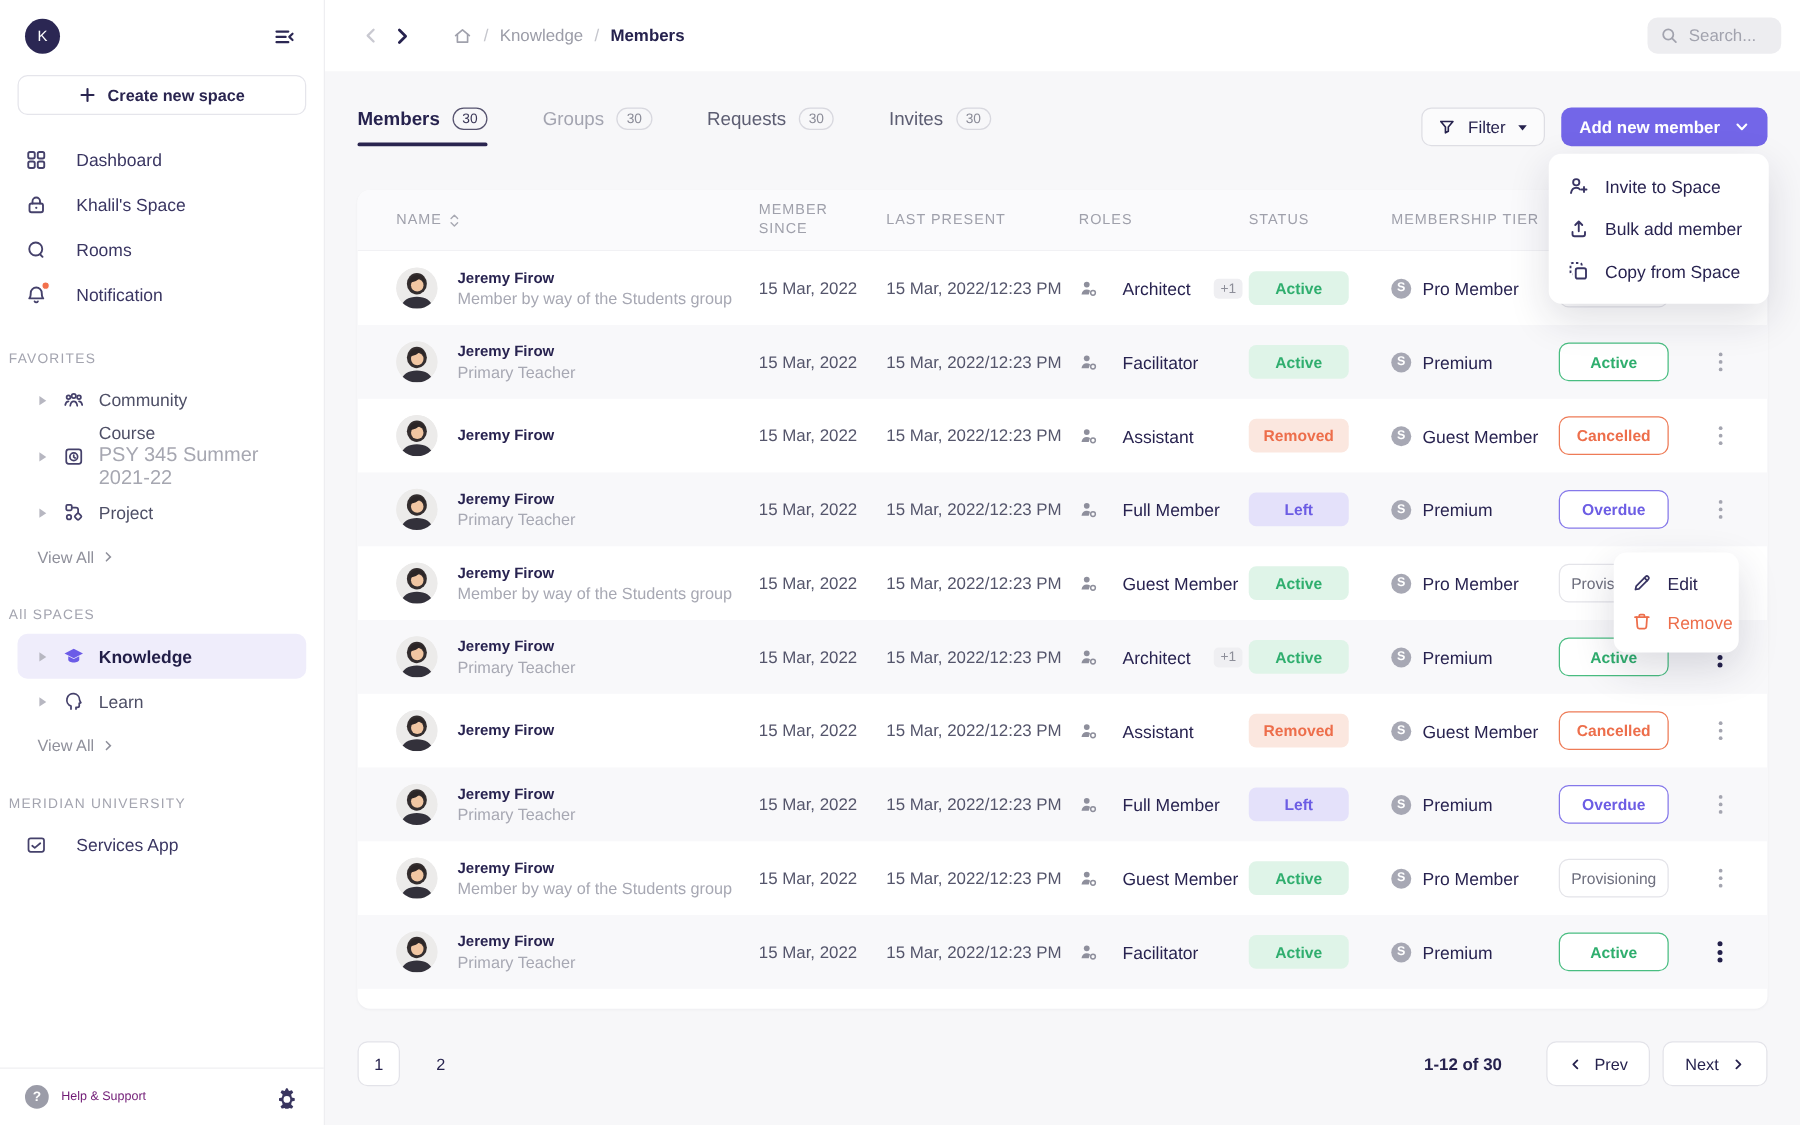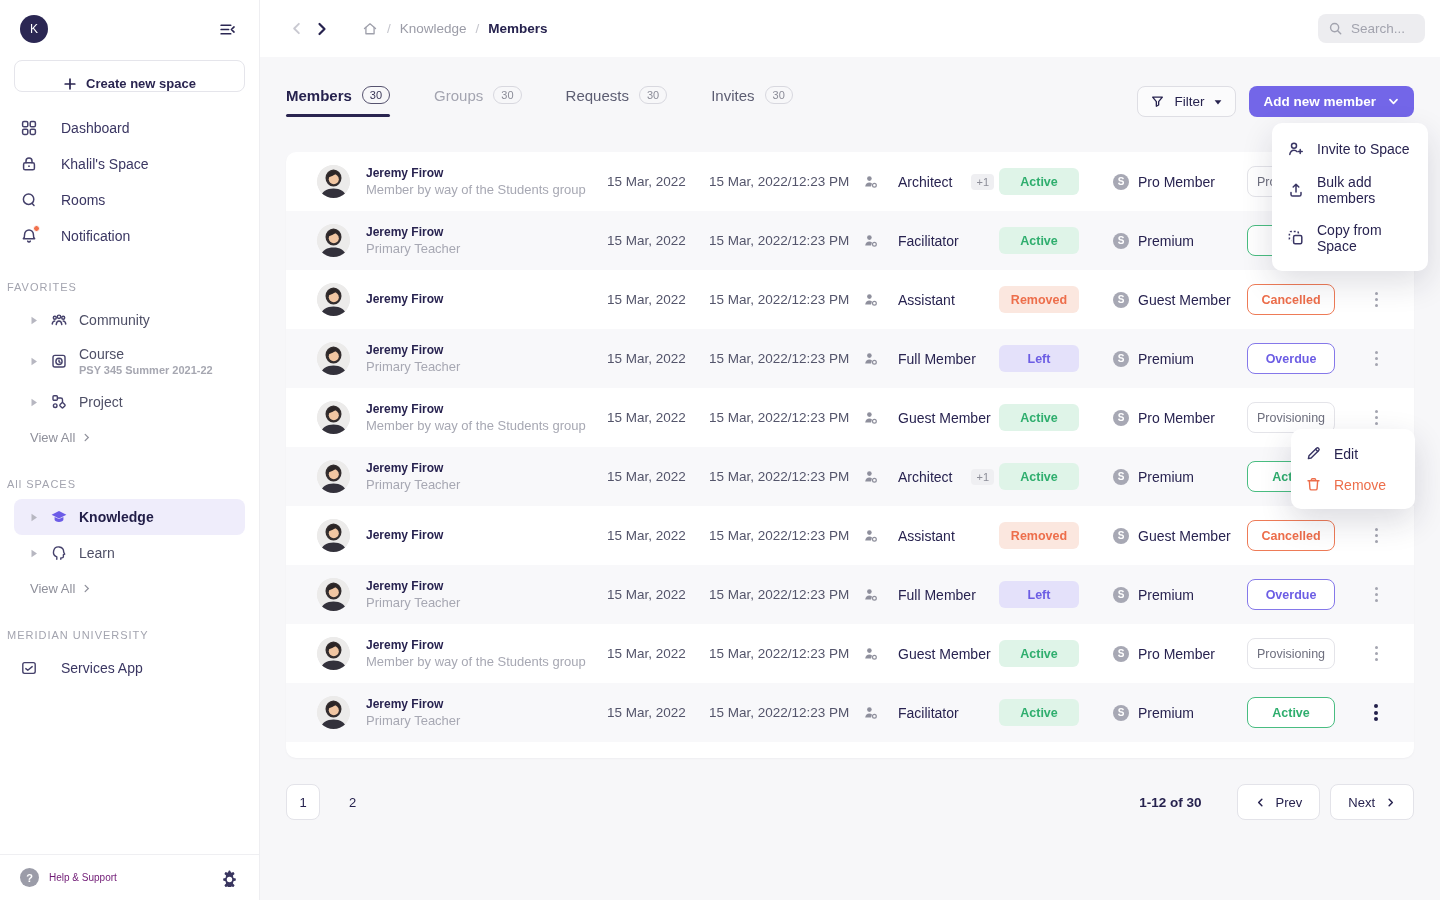--- a/index.html
+++ b/index.html
@@ -5,33 +5,33 @@
   *{box-sizing:border-box;margin:0;padding:0}
   html,body{width:1440px;height:900px}
   body{font-family:"Liberation Sans",sans-serif;display:flex;background:#fff;color:#2A2550;overflow:hidden;font-size:14px}
   svg{display:block}
 
   
   .sidebar{width:260px;flex:0 0 260px;background:#fff;border-right:1px solid #EEEEF1;display:flex;flex-direction:column}
   .side-top{display:flex;justify-content:space-between;align-items:center;padding:15px 20px 0}
   .avatar-k{width:28px;height:28px;border-radius:50%;background:#2B2753;color:#fff;font-size:12px;display:flex;align-items:center;justify-content:center;cursor:pointer}
   .collapse-btn{color:#2B2753;cursor:pointer;padding:2px}
-  .create-btn{margin:17px 14px 0;height:32px;border:1px solid #E5E5EB;border-radius:8px;background:#fff;display:flex;align-items:flex-end;justify-content:center;gap:9px;font-size:13px;font-weight:700;color:#2A2550;cursor:pointer}
+  .create-btn{margin:17px 14px 0;height:32px;border:1px solid #E5E5EB;border-radius:8px;background:#fff;display:flex;align-items:center;justify-content:center;gap:9px;font-size:13px;font-weight:700;color:#2A2550;cursor:pointer}
   .nav{margin-top:18px}
   .nav-item{display:flex;align-items:center;gap:23px;height:36px;padding:0 20px;font-size:14px;color:#3A3662;cursor:pointer}
   .nav-item .ic,.tree-item .ic{width:18px;height:18px;color:#45416B;flex:0 0 18px}
   .sec-label{padding:27px 7px 9px;font-size:11px;letter-spacing:.09em;color:#A3A4AF}
   .sec-label.tight{padding-top:23px}
   .tree-item{display:flex;align-items:center;gap:11px;min-height:36px;margin:0 14px;padding:0 6px 0 16px;border-radius:8px;font-size:14px;color:#4E4F66;cursor:pointer}
   .tree-item.tall{min-height:46px}
   .tree-item.active{background:#EFEDFB;color:#211D47;font-weight:700}
   .tree-item.active .ic{color:#6C5CE7}
   .caret{width:9px;flex:0 0 9px;color:#B7B7C1}
   .tree-label-stack{display:flex;flex-direction:column;justify-content:center}
-  .tree-sub{font-size:11px;color:#A6A7B1;margin-top:2px;font-weight:700}
+  .tree-sub{font-size:16px;color:#A6A7B1;margin-top:2px;font-weight:400}
   .view-all{display:flex;align-items:center;gap:7px;padding:10px 30px;font-size:13px;color:#8F909B;cursor:pointer}
   .side-foot{margin-top:auto;border-top:1px solid #EFEFF2;height:46px;display:flex;align-items:center;gap:10px;padding:0 20px}
   .help-ic{width:19px;height:19px;border-radius:50%;background:#9B9CA8;color:#fff;font-size:11px;font-weight:700;display:flex;align-items:center;justify-content:center;flex:0 0 19px}
   .help-label{font-size:10px;color:#701a75}
   .gear-btn{margin-left:auto;color:#39355F;cursor:pointer}
 
   
   .main{flex:1;background:#F7F7F9;position:relative;display:flex;flex-direction:column;min-width:0}
   .topbar{height:57px;background:#fff;display:flex;align-items:center;padding:0 15px 0 23px;flex:0 0 57px}
   .nav-arrow{width:26px;height:26px;display:flex;align-items:center;justify-content:center;cursor:pointer}
@@ -93,24 +93,24 @@
 
   
   .pagination{display:flex;align-items:center;margin-top:26px}
   .page-box{width:34px;height:36px;border:1px solid #E3E3E9;border-radius:8px;background:#fff;display:flex;align-items:center;justify-content:center;font-size:13px;color:#26224E;cursor:pointer}
   .page-num{margin-left:29px;font-size:13px;color:#26224E;cursor:pointer}
   .pag-right{margin-left:auto;display:flex;align-items:center}
   .range{font-size:13.5px;font-weight:700;color:#26224E;margin-right:25px}
   .pag-btn{height:36px;border:1px solid #E3E3E9;border-radius:8px;background:#fff;display:flex;align-items:center;gap:10px;padding:0 17px;font-size:13px;color:#26224E;font-family:inherit;cursor:pointer;margin-left:10px}
 
   
-  .add-menu{position:absolute;top:123px;right:12px;width:156px;background:#fff;border-radius:10px;box-shadow:0 12px 32px rgba(30,30,60,.14);padding:9px 0;z-index:30}
+  .add-menu{position:absolute;top:123px;right:25px;width:176px;background:#fff;border-radius:10px;box-shadow:0 12px 32px rgba(30,30,60,.14);padding:9px 0;z-index:30}
   .add-menu-item{display:flex;align-items:center;gap:12px;padding:8px 15px;font-size:14px;color:#282350;cursor:pointer}
   .add-menu-item .ic{color:#393564;flex:0 0 18px}
-  .ctx-menu{position:absolute;left:1031px;top:429px;width:124px;background:#fff;border-radius:10px;box-shadow:0 12px 32px rgba(30,30,60,.16);padding:9px 0;z-index:25}
+  .ctx-menu{position:absolute;left:1031px;top:442px;width:100px;background:#fff;border-radius:10px;box-shadow:0 12px 32px rgba(30,30,60,.16);padding:9px 0;z-index:25}
   .ctx-item{display:flex;align-items:center;gap:12px;padding:7px 14px;font-size:14px;color:#282350;cursor:pointer}
   .ctx-item.danger{color:var(--orange,#ED6E4B)}
   .bell-wrap{position:relative}
   .bell-dot{position:absolute;top:-2px;right:-2px;width:7px;height:7px;border-radius:50%;background:#F2704C;border:1.5px solid #fff}
 </style>
 </head>
 <body>
 
 <aside class="sidebar">
   <div class="side-top">
@@ -372,20 +372,36 @@
           <span>
               <svg width="13" height="13" viewBox="0 0 14 14" fill="none" stroke="currentColor" stroke-width="1.8" stroke-linecap="round" stroke-linejoin="round">
                 <path d="m3.2 5 3.8 4 3.8-4"></path>
               </svg>
             </span>
         </button>
       </div>
     </div>
 
     <div class="card">
+      <div class="tgrid thead">
+        <div class="th">
+          <span>NAME</span>
+          <span>
+              <svg width="7" height="11" viewBox="0 0 8 12" fill="none" stroke="#A8A9B3" stroke-width="1.3" stroke-linecap="round" stroke-linejoin="round">
+                <path d="m1 4.1 3-3 3 3M1 7.9l3 3 3-3"></path>
+              </svg>
+            </span>
+        </div>
+        <div class="th">MEMBER SINCE</div>
+        <div class="th">LAST PRESENT</div>
+        <div class="th">ROLES</div>
+        <div class="th">STATUS</div>
+        <div class="th">MEMBERSHIP TIER</div>
+        <div class="th"></div>
+      </div>
       <div id="table-body">
           <div class="tgrid trow">
     <div class="name-cell">
       <span class="avatar">
         <svg viewBox="0 0 33 33" width="33" height="33">
                   <circle cx="16.5" cy="16.5" r="16.5" fill="#ECEBEA"></circle>
                   <ellipse cx="16.5" cy="13" rx="8" ry="8.6" fill="#332D2E"></ellipse>
                   <circle cx="16.8" cy="14.2" r="5" fill="#F1C6A2"></circle>
                   <path d="M10.5 12.2c.3-4 2.6-6.2 6.3-6.2 3.6 0 5.9 2.2 6.2 6.2-1.8-1.6-3.1-3-3.7-4.4-1.6 2.4-4.9 4-8.8 4.4z" fill="#2B2526"></path>
                   <path d="M3.5 33c1-6.8 6.4-9.6 13-9.6s12 2.8 13 9.6z" fill="#33313B"></path>
@@ -869,21 +885,21 @@
         </span>
       <span>Invite to Space</span>
     </div>
     <div class="add-menu-item">
       <span class="ic">
           <svg width="18" height="18" viewBox="0 0 18 18" fill="none" stroke="currentColor" stroke-width="1.5" stroke-linecap="round" stroke-linejoin="round">
             <path d="M9 11V3.4M6.2 6 9 3.2 11.8 6"></path>
             <path d="M4 11.6v1.8c0 .9.7 1.6 1.6 1.6h6.8c.9 0 1.6-.7 1.6-1.6v-1.8"></path>
           </svg>
         </span>
-      <span>Bulk add members</span>
+      <span>Bulk add member</span>
     </div>
     <div class="add-menu-item">
       <span class="ic">
           <svg width="18" height="18" viewBox="0 0 18 18" fill="none" stroke="currentColor" stroke-width="1.5" stroke-linejoin="round">
             <rect x="6.6" y="6.6" width="8.2" height="8.2" rx="1.5"></rect>
             <path d="M11.4 4.4V4A1.6 1.6 0 0 0 9.8 2.4H4A1.6 1.6 0 0 0 2.4 4v5.8A1.6 1.6 0 0 0 4 11.4h.4" stroke-dasharray="1.9 1.9"></path>
           </svg>
         </span>
       <span>Copy from Space</span>
     </div>

